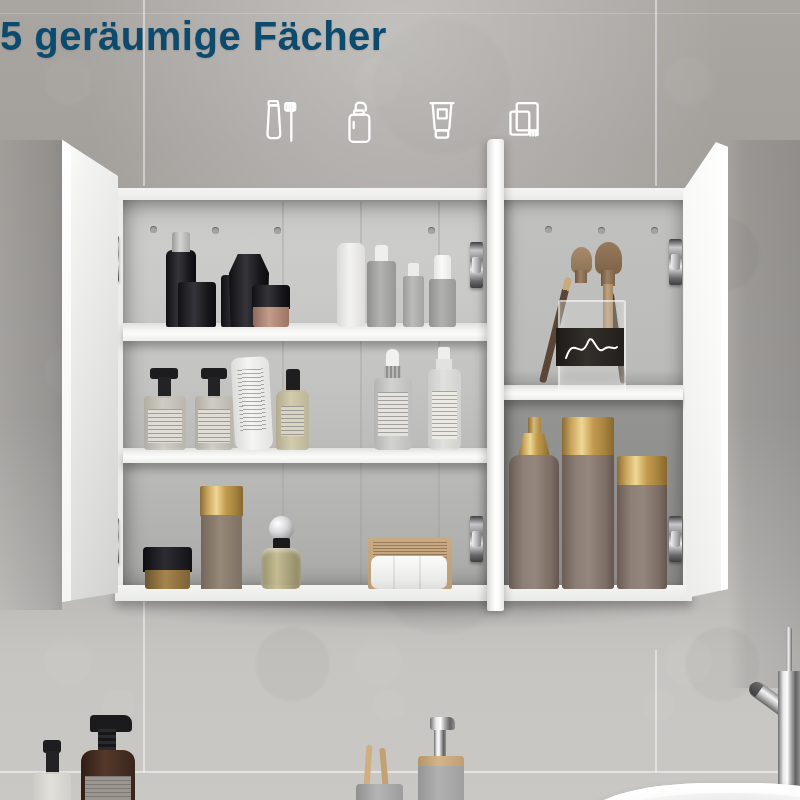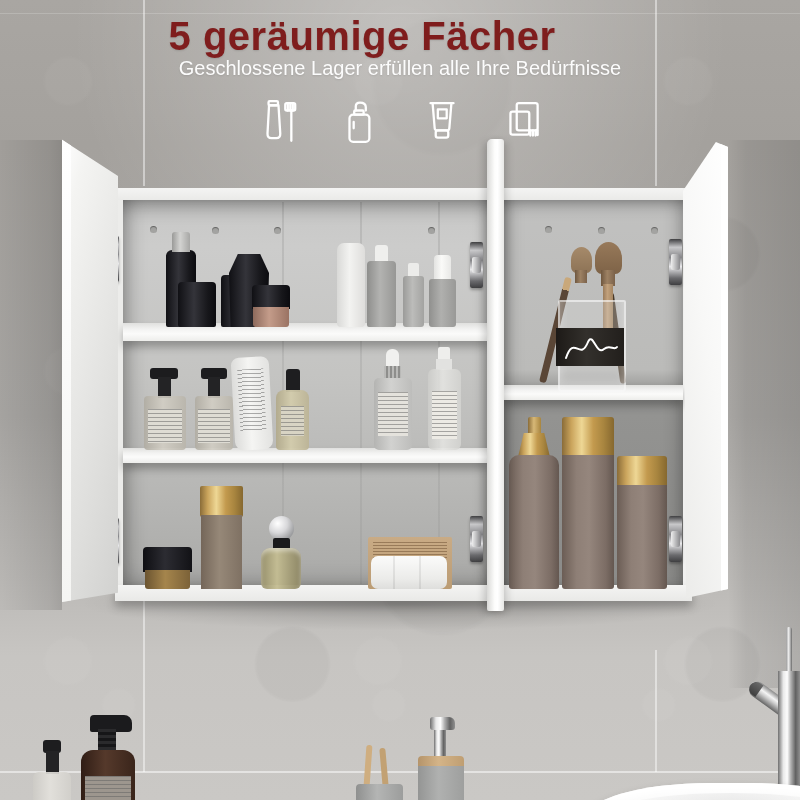--- a/index.html
+++ b/index.html
@@ -32,21 +32,21 @@
     box-shadow:inset 0 1px 1px rgba(0,0,0,0.40);}
   .seam{width:2px;background:linear-gradient(180deg,rgba(0,0,0,0.09),rgba(0,0,0,0.04));}
   
   .black-b{background:linear-gradient(90deg,#101014,#34343a 42%,#17171b 78%,#0b0b0f);}
   .gold{background:linear-gradient(90deg,#8a6c38 0%,#caa45c 18%,#eed795 38%,#c39a4e 60%,#a8853f 80%,#86682f 100%);}
   .taupe{background:linear-gradient(90deg,#6b5d55 0%,#8e7f76 28%,#95867d 52%,#7c6d65 84%,#645750 100%);}
   .chrome-v{background:linear-gradient(90deg,#6f6f6f 0%,#e9e9e9 24%,#fdfdfd 42%,#b2b2b2 58%,#626262 80%,#8f8f8f 100%);}
   .lines{background-image:repeating-linear-gradient(180deg,rgba(95,95,95,0.5) 0 1px,transparent 1px 4px);}
   .klines{background-image:repeating-linear-gradient(180deg,rgba(115,85,55,0.55) 0 1px,transparent 1px 3px);}
   
-  #title{left:0;top:14px;width:724px;text-align:center;color:#7f1d1d;font-size:40px;line-height:44px;
+  #title{left:0;top:14px;width:724px;text-align:left;color:#0c4a6e;font-size:40px;line-height:44px;
          font-weight:800;letter-spacing:.5px;text-shadow:0 1px 2px rgba(0,0,0,0.12);}
   #subtitle{left:0;top:57px;width:800px;text-align:center;color:#fcfcfc;font-size:20px;font-weight:400;
             text-shadow:0 1px 2px rgba(0,0,0,0.10);}
   #icons{left:260px;top:99px;width:282px;height:48px;display:flex;justify-content:space-between;}
   #icons svg{stroke:#fff;fill:none;stroke-width:2.2;stroke-linecap:round;stroke-linejoin:round;}
 </style>
 </head>
 <body>
 
 <div id="stage">
@@ -57,21 +57,20 @@
   <div class="abs" style="left:728px;top:140px;width:72px;height:548px;background:linear-gradient(90deg,rgba(0,0,0,0) 0,rgba(0,0,0,0.07) 25%,rgba(0,0,0,0.12) 100%);"></div>
   <div class="abs" style="left:0;top:140px;width:62px;height:470px;background:linear-gradient(90deg,rgba(0,0,0,0.02),rgba(0,0,0,0.10) 80%,rgba(0,0,0,0.15));"></div>
   <div class="abs" style="left:0;top:13px;width:800px;height:1px;background:rgba(255,255,255,0.18);"></div>
   <div class="abs grout-v" style="left:143px;top:0;height:186px;"></div>
   <div class="abs grout-v" style="left:655px;top:0;height:186px;"></div>
   <div class="abs grout-v" style="left:143px;top:600px;height:172px;"></div>
   <div class="abs grout-v" style="left:655px;top:650px;height:122px;"></div>
   <div class="abs grout-h" style="left:0;top:771px;width:800px;"></div>
 
   <div class="abs" id="title">5 geräumige Fächer</div>
-  <div class="abs" id="subtitle">Geschlossene Lager erfüllen alle Ihre Bedürfnisse</div>
   <div class="abs" id="icons">
     <svg width="38" height="46" viewBox="0 0 36 44">
       <rect x="8" y="2" width="9" height="4" rx="1"></rect>
       <path d="M8.5,6 L7,33 q-0.2,4.5 3.8,4.5 h4.6 q4,0 3.8,-4.5 L17.5,6 Z"></path>
       <rect x="24" y="4" width="9.5" height="7" rx="1.5"></rect>
       <path d="M26.4,4 v7 M28.8,4 v7 M31.2,4 v7"></path>
       <path d="M29.8,11 L29.8,40"></path>
     </svg>
     <svg width="36" height="46" viewBox="0 0 34 44">
       <path d="M12,11 V7 q0,-3.6 4,-3.6 q5.6,0 5.6,4.6 V11"></path>

